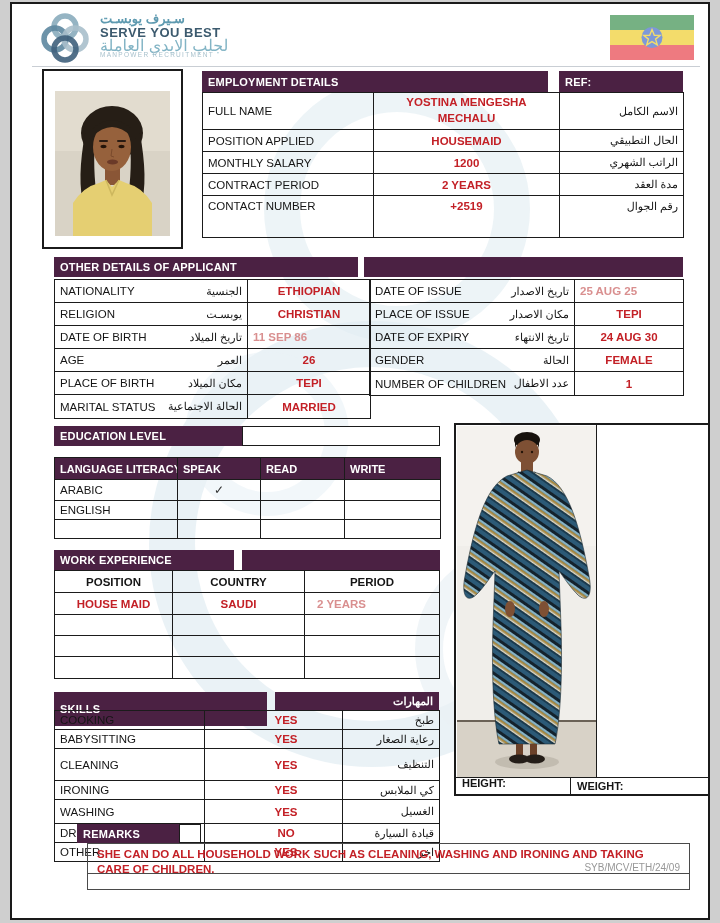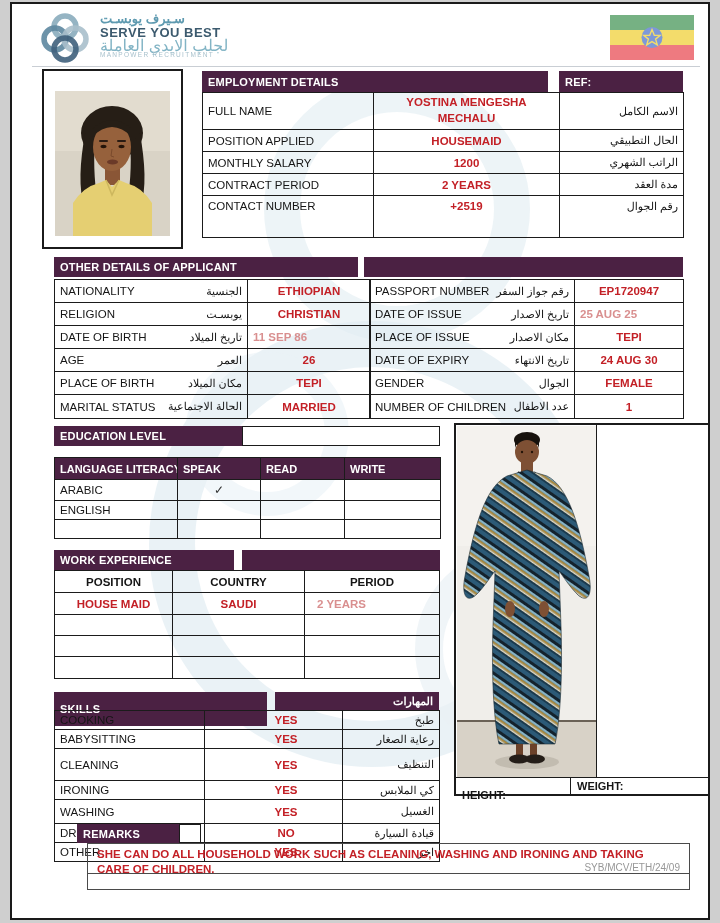--- a/index.html
+++ b/index.html
@@ -219,29 +219,20 @@
     </tr>
   </tbody>
     </table>
 
   <table class="frm" style="left:357px;top:275px;width:314px;">
     <colgroup>
         <col style="width:205px">
         <col style="width:109px">
       </colgroup>
     <tbody>
-        <tr style="height:23px;">
-      <td class="dual">
-            <span class="in">
-              <span class="lbl">PASSPORT NUMBER</span>
-              <span class="ar">رقم جواز السفر</span>
-            </span>
-          </td>
-      <td class="val">EP1720947</td>
-    </tr>
     <tr style="height:23px;">
       <td class="dual">
             <span class="in">
               <span class="lbl">DATE OF ISSUE</span>
               <span class="ar">تاريخ الاصدار</span>
             </span>
           </td>
       <td class="val-light">25 AUG 25</td>
     </tr>
     <tr style="height:23px;">
@@ -259,21 +250,21 @@
               <span class="lbl">DATE OF EXPIRY</span>
               <span class="ar">تاريخ الانتهاء</span>
             </span>
           </td>
       <td class="val">24 AUG 30</td>
     </tr>
     <tr style="height:23px;">
       <td class="dual">
             <span class="in">
               <span class="lbl">GENDER</span>
-              <span class="ar">الجوال</span>
+              <span class="ar">الحالة</span>
             </span>
           </td>
       <td class="val" style="font-weight:600;">FEMALE</td>
     </tr>
     <tr style="height:24px;">
       <td class="dual">
             <span class="in">
               <span class="lbl">NUMBER OF CHILDREN</span>
               <span class="ar">عدد الاطفال</span>
             </span>
@@ -447,21 +438,21 @@
       <ellipse cx="53" cy="183" rx="5" ry="8" fill="#7e5034"></ellipse>
       <ellipse cx="87" cy="183" rx="5" ry="8" fill="#7e5034"></ellipse>
       <rect x="59" y="318" width="7" height="12" fill="#6b4129"></rect>
       <rect x="73" y="318" width="7" height="12" fill="#6b4129"></rect>
       <ellipse cx="62" cy="333" rx="10" ry="4.5" fill="#241d18"></ellipse>
       <ellipse cx="78" cy="333" rx="10" ry="4.5" fill="#241d18"></ellipse>
     </svg>
     <div class="abs" style="left:140px;top:0;width:1px;height:353px;background:#1b1b1b;"></div>
     <div class="abs" style="left:0;top:352px;width:252px;height:1px;background:#1b1b1b;"></div>
     <div class="abs" style="left:114px;top:353px;width:1px;height:16px;background:#1b1b1b;"></div>
-    <div class="abs hw-label" style="left:6px;top:364px;">HEIGHT:</div>
+    <div class="abs hw-label" style="left:6px;top:352px;">HEIGHT:</div>
     <div class="abs hw-label" style="left:121px;top:355px;">WEIGHT:</div>
   </div>
 
   <div class="bar" style="left:65px;top:820px;width:102px;height:19px;z-index:5;">
     <span>REMARKS</span>
   </div>
   <div class="notch" style="left:167px;top:820px;width:22px;height:19px;z-index:5;"></div>
 
   <div class="abs" style="left:75px;top:839px;width:603px;height:47px;border:1px solid #4a4a4a;box-sizing:border-box;background:transparent;">
     <div class="abs remarks-text" style="left:9px;top:3px;width:578px;">SHE CAN DO ALL HOUSEHOLD WORK SUCH AS CLEANING, WASHING AND IRONING AND TAKING CARE OF CHILDREN.</div>

